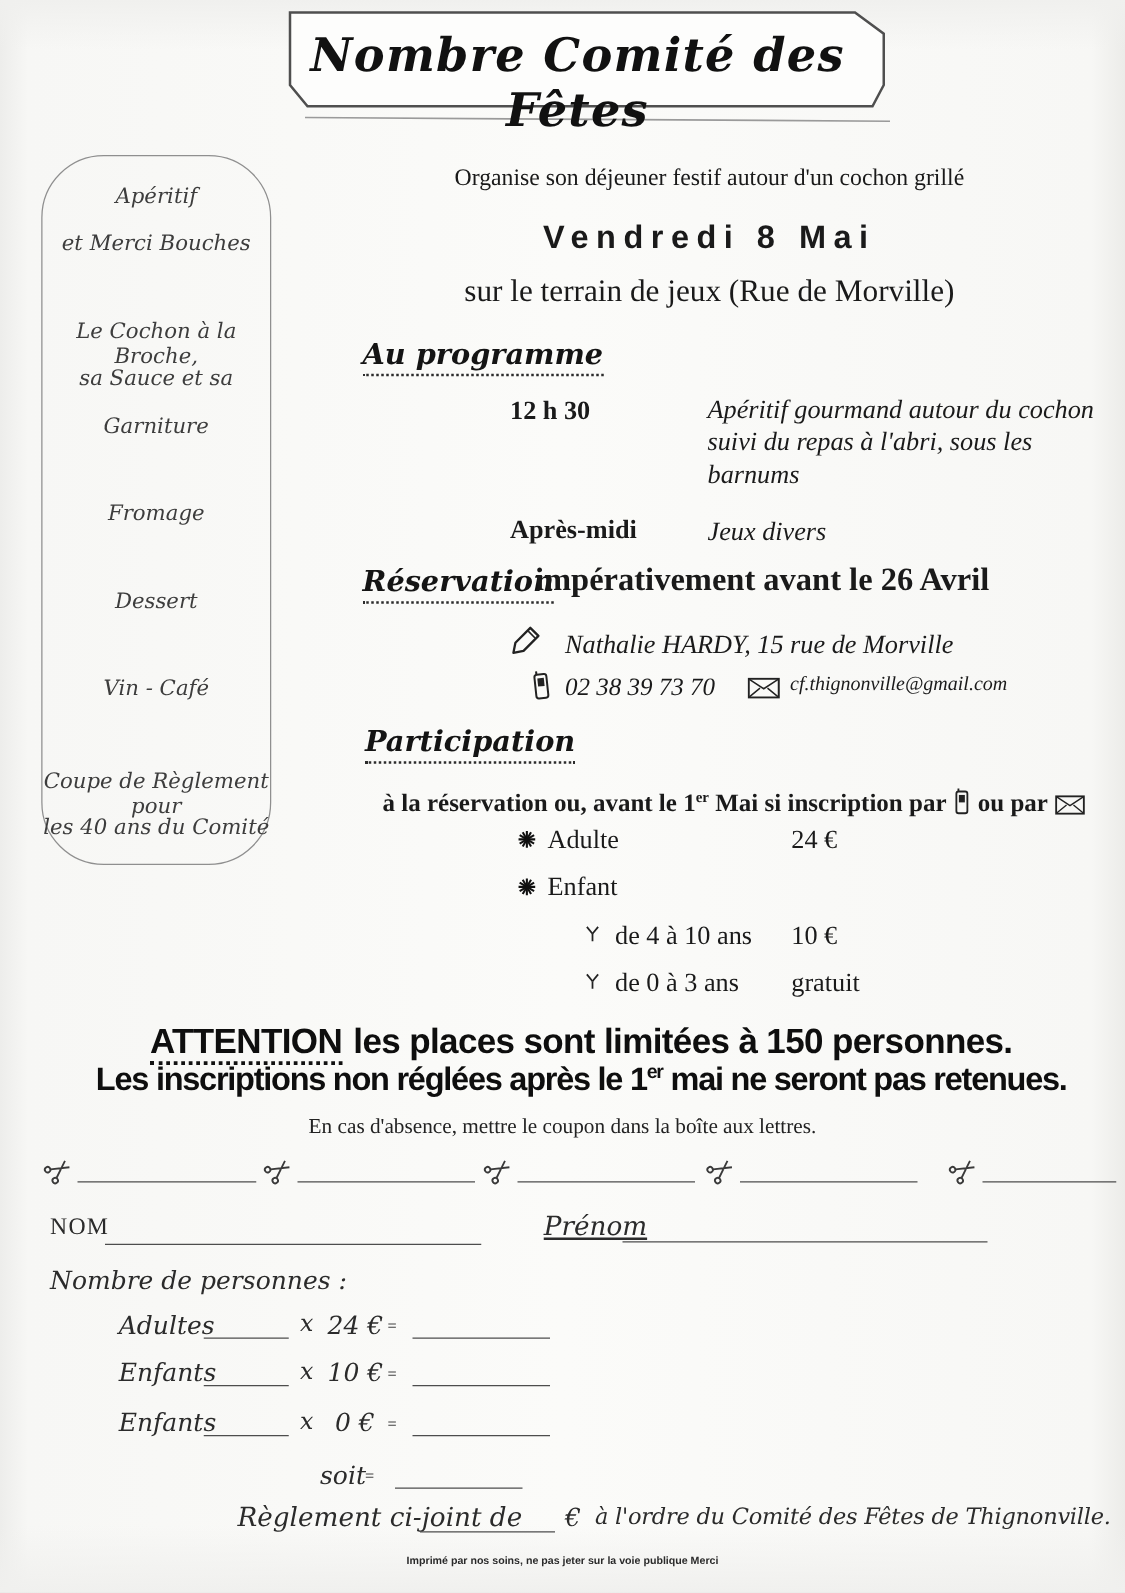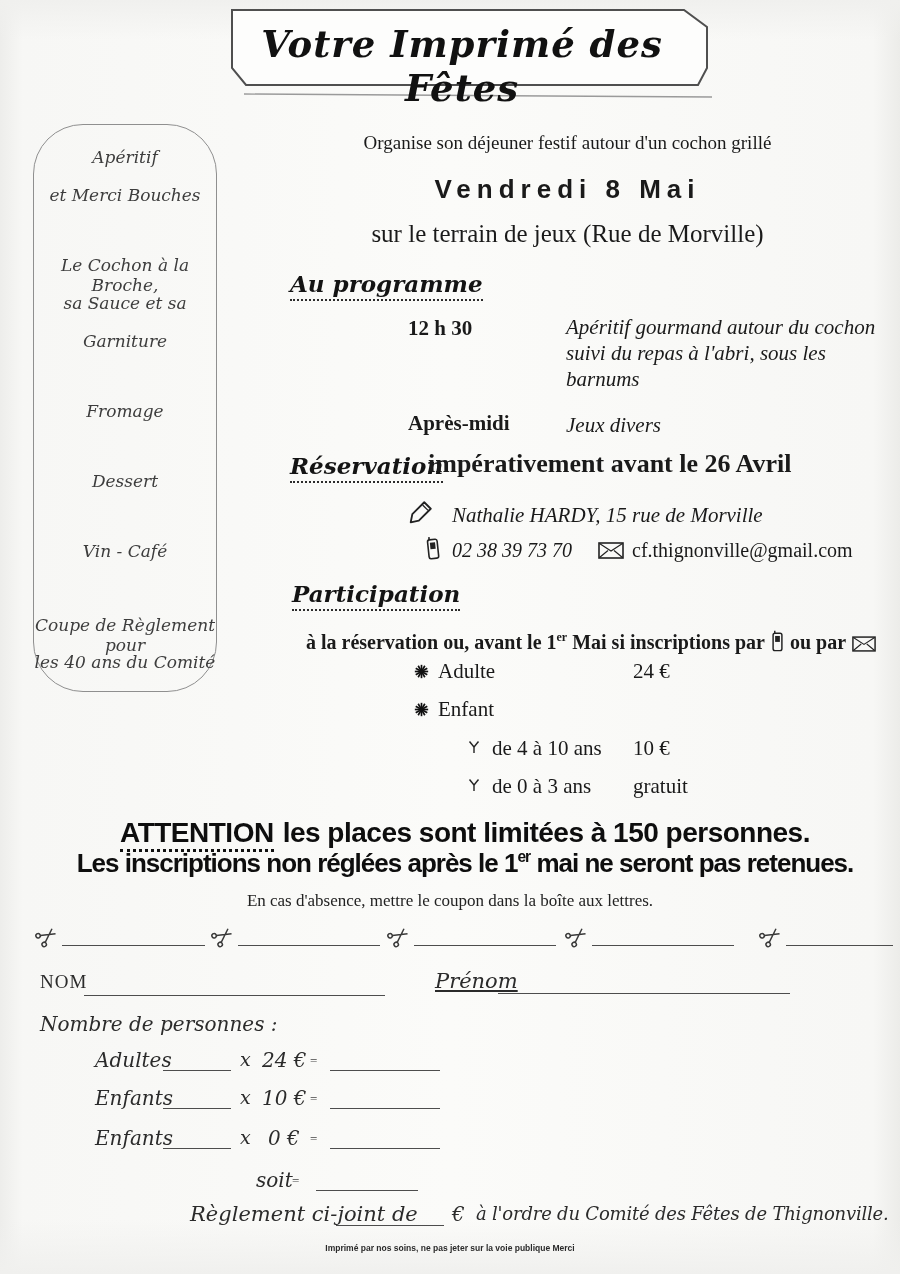--- a/index.html
+++ b/index.html
@@ -28,21 +28,21 @@
     font-size:23px;color:#141414;border-bottom:2px dotted #2c2c2c;padding-bottom:2px;}
   .intro-line{top:132px;font-size:19px;}
   .event-date{top:174px;font-family:"Liberation Sans",sans-serif;font-weight:bold;
     font-size:26px;letter-spacing:6px;}
   .event-loc{top:220px;font-size:25px;}
   .time-lbl{left:408px;width:150px;font-weight:bold;font-size:21px;}
   .desc-txt{left:566px;width:330px;font-style:italic;font-size:21px;line-height:26px;}
   .deadline{left:428px;top:449px;font-weight:bold;font-size:26px;}
   .contact{left:452px;top:503px;font-style:italic;font-size:21px;}
   .phone-txt{left:452px;top:539px;font-style:italic;font-size:20px;}
-  .email-txt{left:632px;top:539px;font-size:20px;text-align:right;}
+  .email-txt{left:632px;top:539px;font-style:italic;font-size:16px;text-align:right;}
   .payable-line{left:446px;top:578px;font-weight:bold;font-size:24px;}
   .oblig{text-decoration:underline;border-bottom:2px dotted #2c2c2c;padding-bottom:1px;margin-left:8px;}
   .cond{left:306px;top:630px;font-weight:bold;font-size:20px;white-space:nowrap;}
   .cond svg{vertical-align:-3px;margin:0 6px;}
   .price-lbl{font-size:21px;}
   .price-val{left:633px;font-size:21px;}
   .att{left:0;width:900px;text-align:center;font-family:"Liberation Sans",sans-serif;
     font-weight:bold;color:#0e0e0e;letter-spacing:-0.5px;padding-left:15px;}
   .att1{top:817px;font-size:28px;}
   .att2{top:848px;font-size:26px;letter-spacing:-1px;}
@@ -111,21 +111,21 @@
           <line x1="6" y1="7" x2="6" y2="13"></line>
         </g>
       </symbol>
     </defs>
   </svg>
 
   <svg class="abs banner-svg" viewBox="0 0 504 96">
     <path d="M22 4 L474 4 L497 21 L497 62 L488 79 L36 79 L22 62 Z" fill="#fdfdfc" stroke="#4f4f4f" stroke-width="2"></path>
     <path d="M34 88 L502 91" stroke="#9a9a9a" stroke-width="1.4" fill="none"></path>
   </svg>
-  <div class="abs banner-title">Votre Imprimé des Fêtes</div>
+  <div class="abs banner-title">Nombre Comité des Fêtes</div>
 
   <div class="abs menu-box">
     <div class="menu-line" style="top:22px">Apéritif</div>
     <div class="menu-line" style="top:60px">et Merci Bouches</div>
     <div class="menu-line" style="top:130px">Le Cochon à la Broche,</div>
     <div class="menu-line" style="top:168px">sa Sauce et sa</div>
     <div class="menu-line" style="top:206px">Garniture</div>
     <div class="menu-line" style="top:276px">Fromage</div>
     <div class="menu-line" style="top:346px">Dessert</div>
     <div class="menu-line" style="top:416px">Vin  -  Café</div>
@@ -153,21 +153,21 @@
       <use href="#sym-phone"></use>
     </svg>
   <div class="abs phone-txt">02 38 39 73 70</div>
   <svg class="abs" style="left:598px;top:542px;width:26px;height:17px">
       <use href="#sym-envelope"></use>
     </svg>
   <div class="abs email-txt">cf.thignonville@gmail.com</div>
 
   <div class="abs head-script" style="left:292px;top:580px">Participation</div>
   <div class="abs cond">
-    <span>à la réservation ou, avant le 1</span><sup>er</sup><span> Mai si inscriptions par</span><svg style="width:13px;height:22px">
+    <span>à la réservation ou, avant le 1</span><sup>er</sup><span> Mai si inscription par</span><svg style="width:13px;height:22px">
         <use href="#sym-phone"></use>
       </svg><span>ou par</span><svg style="width:24px;height:16px">
         <use href="#sym-envelope"></use>
       </svg>
   </div>
 
   <svg class="abs" style="left:414px;top:664px;width:15px;height:15px">
       <use href="#sym-star"></use>
     </svg>
   <div class="abs price-lbl" style="left:438px;top:659px">Adulte</div>

